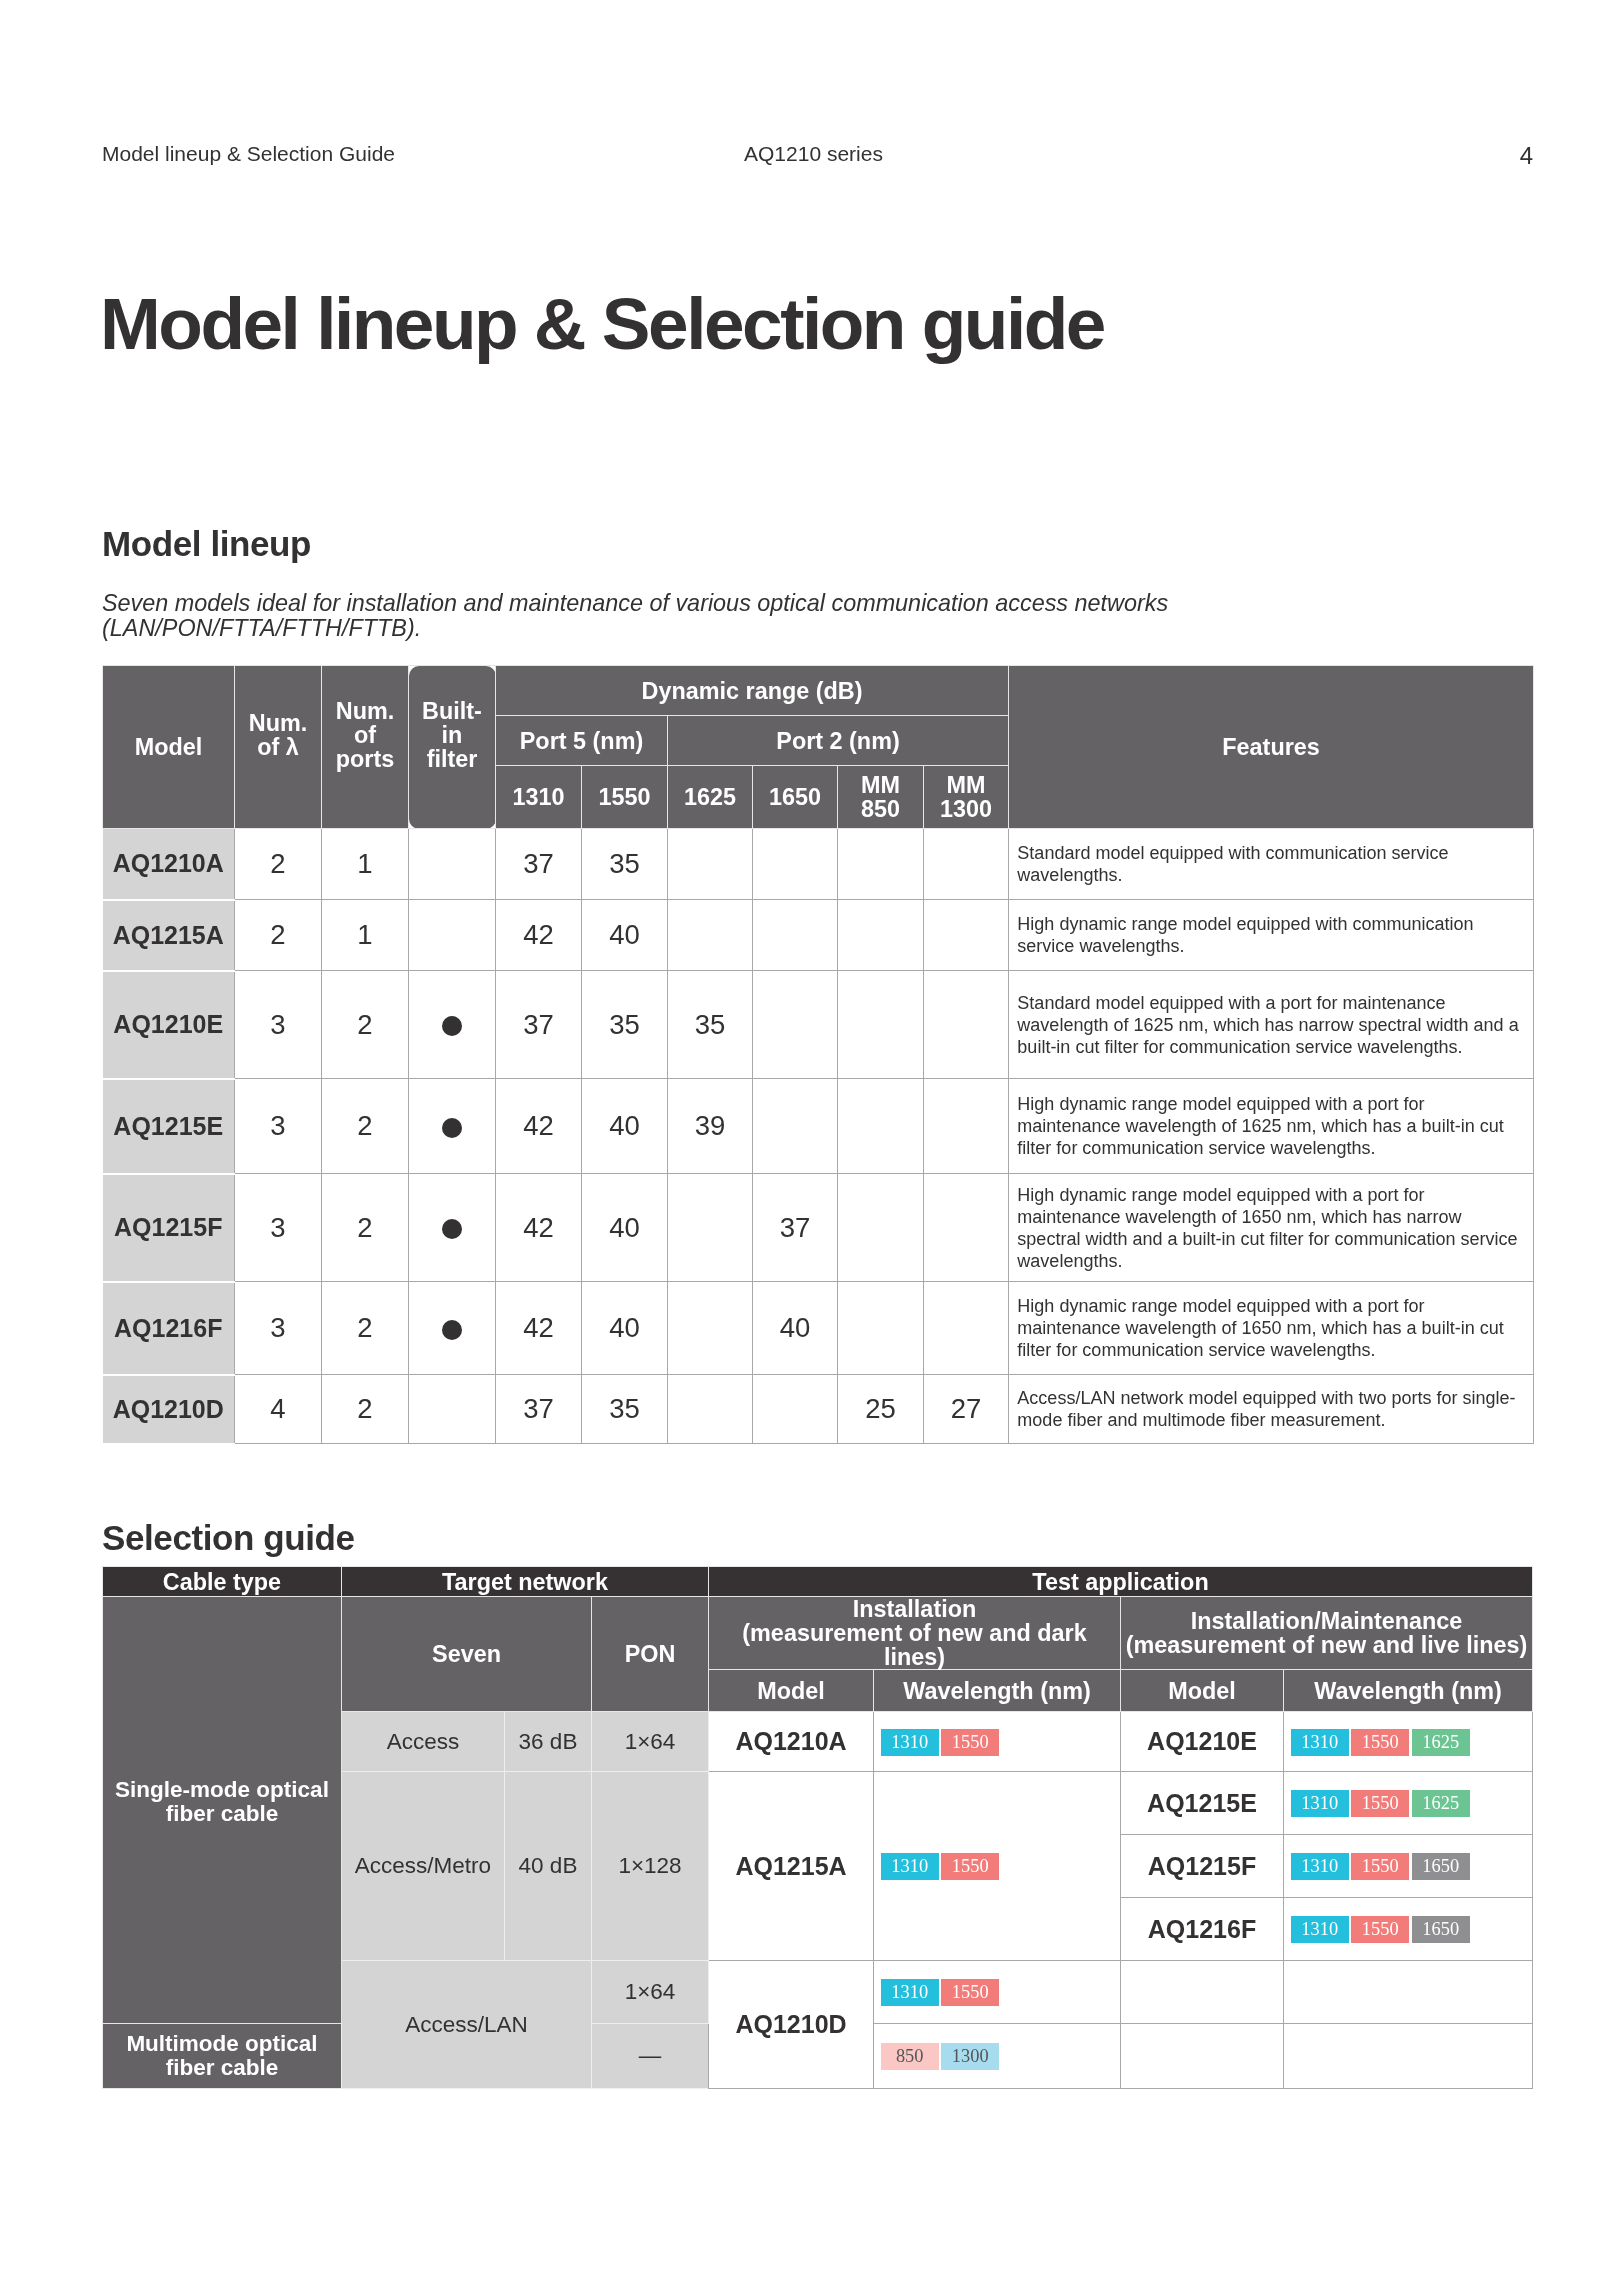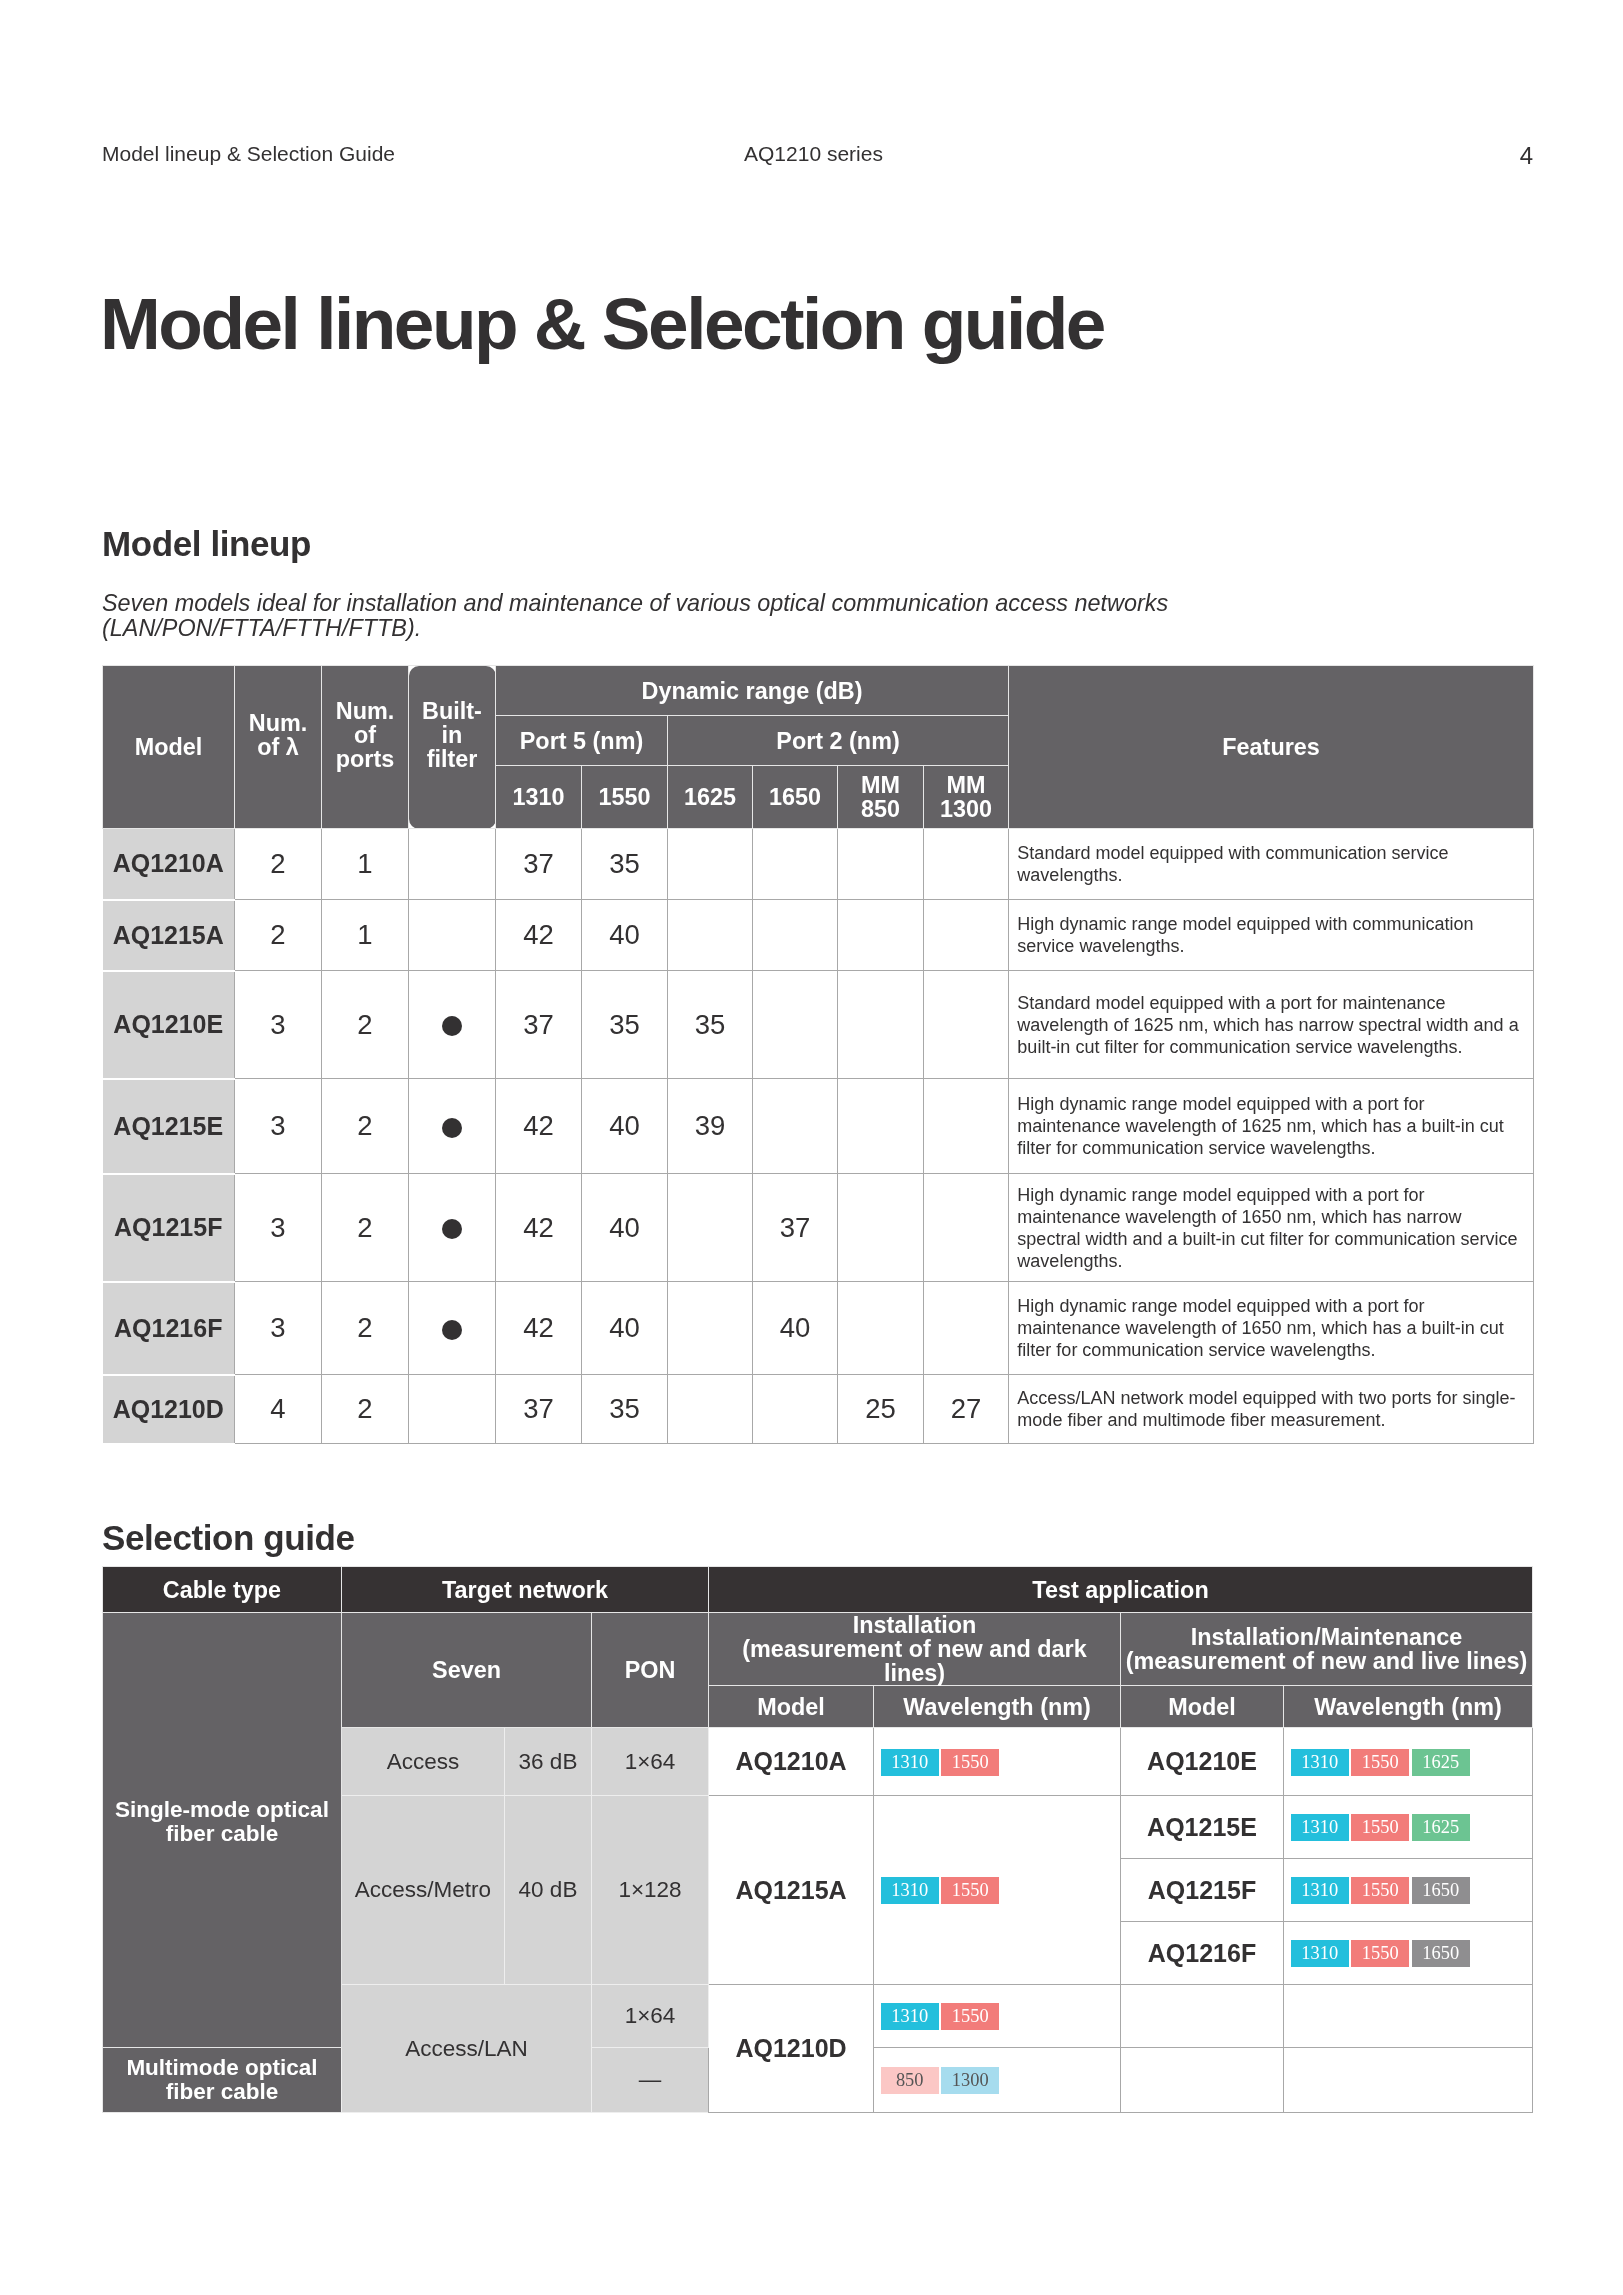--- a/index.html
+++ b/index.html
@@ -207,21 +207,21 @@
     <col style="width:239px">
       <col style="width:163px">
       <col style="width:87px">
       <col style="width:117px">
     <col style="width:165px">
       <col style="width:247px">
       <col style="width:163px">
       <col style="width:249px">
   </colgroup>
   <thead>
-    <tr style="height:46px;margin-left:8px;">
+    <tr style="height:30px;margin-left:8px;">
       <th class="dark">Cable type</th>
       <th class="dark" colspan="3">Target network</th>
       <th class="dark" colspan="4">Test application</th>
     </tr>
   </thead>
   <tbody>
     <tr style="height:68px;">
       <td class="cable" rowspan="7" style="padding:0 8.3px 16.7px;text-align:center;">Single-mode optical fiber cable</td>
       <th class="mid" colspan="2" rowspan="2">Seven</th>
       <th class="mid" rowspan="2">PON</th>
@@ -234,21 +234,21 @@
         <span>(measurement of new and live lines)</span>
       </th>
     </tr>
     <tr style="height:42px;">
       <th class="mid">Model</th>
       <th class="mid">Wavelength (nm)</th>
       <th class="mid">Model</th>
       <th class="mid">Wavelength (nm)</th>
     </tr>
 
-    <tr style="height:68px;">
+    <tr style="height:60px;">
       <td class="net">Access</td>
       <td class="net">36 dB</td>
       <td class="net">1×64</td>
       <td class="model">AQ1210A</td>
       <td class="wl">
         <span class="badge" style="background: rgb(35, 191, 220); color: rgb(255, 255, 255);">1310</span><span class="badge" style="background: rgb(242, 124, 122); color: rgb(255, 255, 255);">1550</span>
       </td>
       <td class="model">AQ1210E</td>
       <td class="wl">
         <span class="badge" style="background: rgb(35, 191, 220); color: rgb(255, 255, 255);">1310</span><span class="badge" style="background: rgb(242, 124, 122); color: rgb(255, 255, 255);">1550</span><span class="badge" style="background: rgb(108, 196, 146); color: rgb(255, 255, 255);">1625</span>

